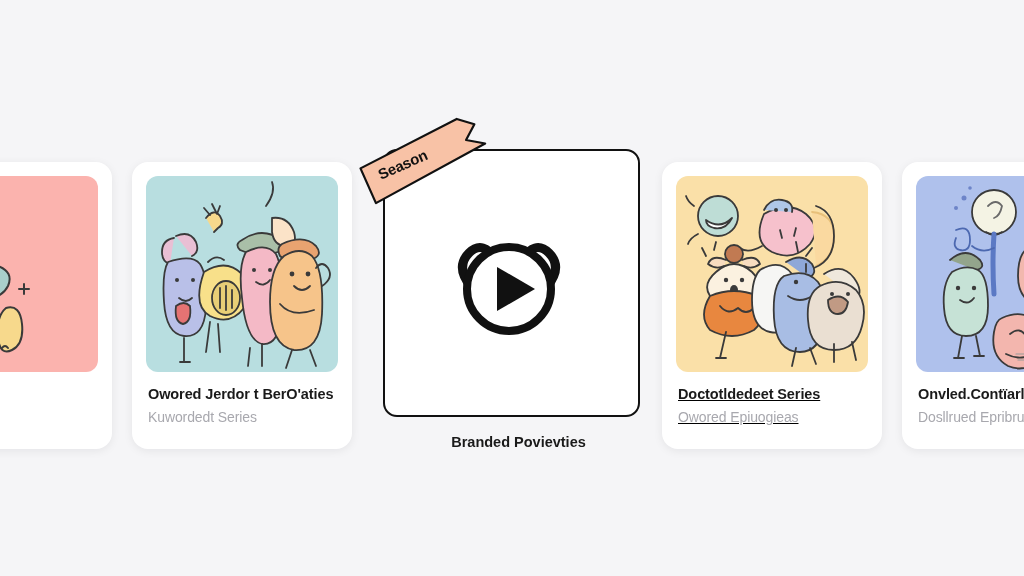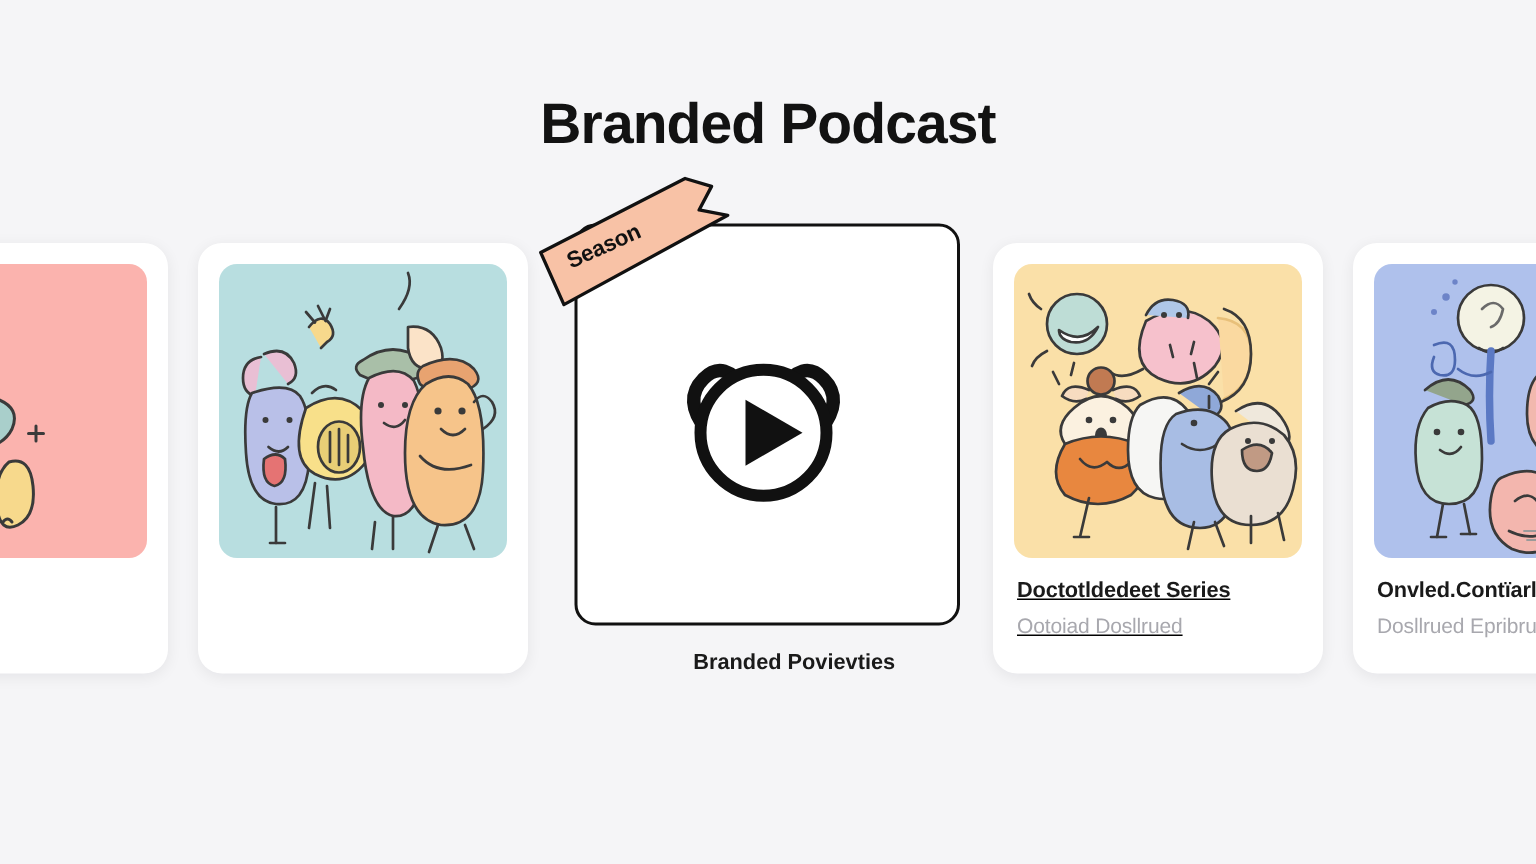--- a/index.html
+++ b/index.html
@@ -91,21 +91,21 @@
     top: 1px;
     width: 257px;
     height: 268px;
     background: #ffffff;
     border: 2.5px solid #111111;
     border-radius: 14px;
   }
 
   .featured-caption {
     position: absolute;
-    left: 401px;
+    left: 390px;
     top: 286px;
     width: 257px;
     text-align: center;
     font-size: 14.5px;
     font-weight: 700;
     color: #1a1a1a;
   }
 
   
   .ribbon {
@@ -137,21 +137,20 @@
   }
 
   
   .doodle { position: absolute; inset: 0; }
 </style>
 </head>
 <body>
 
 <div class="page">
 
-  <div class="page-title">Branded Podcast</div>
 
   <div class="carousel">
 
     <div class="card" id="card-0">
       <div class="card-thumb" style="background:#FBB3AE;">
         <svg class="doodle" viewBox="0 0 192 196">
           <g fill="none" stroke="#3a3a3a" stroke-width="2" stroke-linecap="round" stroke-linejoin="round">
 
             <path d="M48 46 q-16 4 -18 22 q-2 18 10 26 q14 9 28 0 q11 -8 8 -26 q-3 -18 -28 -22z" fill="#FBE8D0"></path>
             <path d="M46 58 q-10 -12 -2 -18 q8 -5 12 6" fill="#FBE8D0"></path>
@@ -219,20 +218,24 @@
             <path d="M138 80 q-14 12 -14 46 q0 44 24 48 q26 2 28 -36 q2 -44 -10 -58 q-12 -10 -28 0z" fill="#F6C48A"></path>
             <circle cx="146" cy="98" r="2.4" fill="#3a3a3a" stroke="none"></circle>
             <circle cx="162" cy="98" r="2.4" fill="#3a3a3a" stroke="none"></circle>
             <path d="M148 110 q8 8 16 0"></path>
             <path d="M134 128 q12 14 34 6"></path>
             <path d="M146 174 l-6 18 M164 174 l6 16"></path>
 
             <path d="M176 110 q12 -8 6 -18 q-6 -8 -12 0"></path>
           </g>
         </svg>
+      </div>
+      <div class="card-text">
+        <div class="card-title">Owored Jerdor t BerO'aties</div>
+        <div class="card-sub">Kuwordedt Series</div>
       </div>
     </div>
 
     <div class="featured">
 
       <div class="ribbon">
         <svg width="132" height="46" viewBox="0 0 132 46">
           <path d="M0 6 L108 0 L122 12 L108 23 L124 34 L0 44 Z" fill="#F8C2A6" stroke="#111111" stroke-width="2.2" stroke-linejoin="round"></path>
         </svg>
         <span class="ribbon-label">Season</span>
@@ -300,21 +303,21 @@
             <path d="M158 168 l0 18 M176 166 l4 18"></path>
 
             <path d="M30 80 l-4 -8 M38 74 l2 -8"></path>
             <path d="M106 62 l-2 -8 M118 60 l2 -8"></path>
             <path d="M130 96 l0 -8"></path>
           </g>
         </svg>
       </div>
       <div class="card-text">
         <div class="card-title">Doctotldedeet Series</div>
-        <div class="card-sub">Ootoiad Dosllrued</div>
+        <div class="card-sub">Owored Epiuogieas</div>
       </div>
     </div>
 
     <div class="card" id="card-4">
       <div class="card-thumb" style="background:#AFC1EC;">
         <svg class="doodle" viewBox="0 0 192 196">
           <g fill="none" stroke="#3a3a3a" stroke-width="1.8" stroke-linecap="round" stroke-linejoin="round">
 
             <circle cx="78" cy="36" r="22" fill="#F4F3E4"></circle>
             <path d="M72 30 q8 -8 14 0 q-2 10 -8 12" stroke="#6a6a6a"></path>

